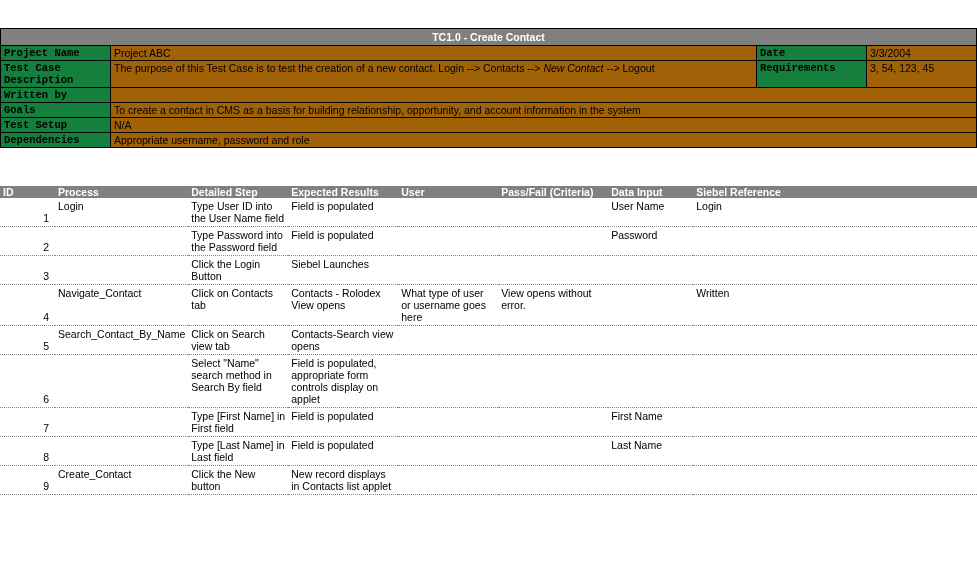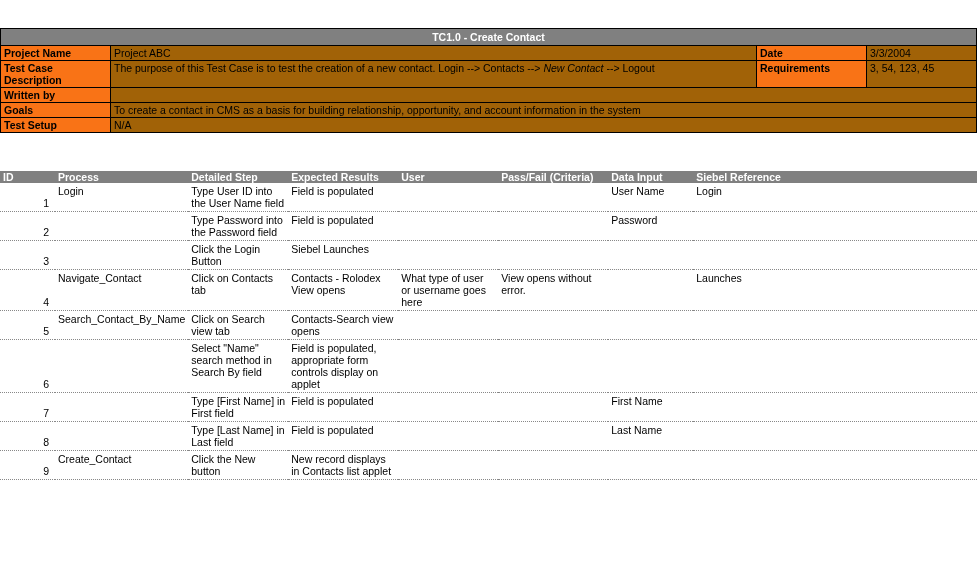--- a/index.html
+++ b/index.html
@@ -22,24 +22,25 @@
   }
   .title-row td {
     background: #808080;
     color: #fff;
     font-weight: bold;
     text-align: center;
     border: 1px solid #000;
     padding: 2px 0;
   }
   .hdr-label {
-    background: #f97316;
+    background: #15803d;
     color: #000;
     font-weight: bold;
     border: 1px solid #000;
+    font-family: Liberation Mono, monospace;
   }
   .hdr-val {
     border: 1px solid #000;
     background: #a16207;
   }
   .right { text-align: left; }
   .steps-head td {
     background: #808080;
     color: #fff;
     font-weight: bold;
@@ -88,20 +89,24 @@
     <td class="hdr-label">Written by</td>
     <td class="hdr-val" colspan="3"></td>
   </tr>
   <tr>
     <td class="hdr-label">Goals</td>
     <td class="hdr-val" colspan="3">To create a contact in CMS as a basis for building relationship, opportunity, and account information in the system</td>
   </tr>
   <tr>
     <td class="hdr-label">Test Setup</td>
     <td class="hdr-val" colspan="3">N/A</td>
+  </tr>
+  <tr>
+    <td class="hdr-label">Dependencies</td>
+    <td class="hdr-val" colspan="3">Appropriate username, password and role</td>
   </tr>
   <tr class="spacer">
         <td colspan="4"></td>
       </tr>
 </tbody>
   </table>
 
 <table>
   <colgroup>
     <col style="width:55px">
@@ -157,21 +162,21 @@
         <td></td>
       </tr>
       <tr>
         <td class="idcell">4</td>
         <td>Navigate_Contact</td>
         <td>Click on Contacts tab</td>
         <td>Contacts - Rolodex View opens</td>
         <td>What type of user or username goes here</td>
         <td>View opens without error.</td>
         <td></td>
-        <td>Launches</td>
+        <td>Written</td>
       </tr>
       <tr>
         <td class="idcell">5</td>
         <td>Search_Contact_By_Name</td>
         <td>Click on Search view tab</td>
         <td>Contacts-Search view opens</td>
         <td></td>
         <td></td>
         <td></td>
         <td></td>

